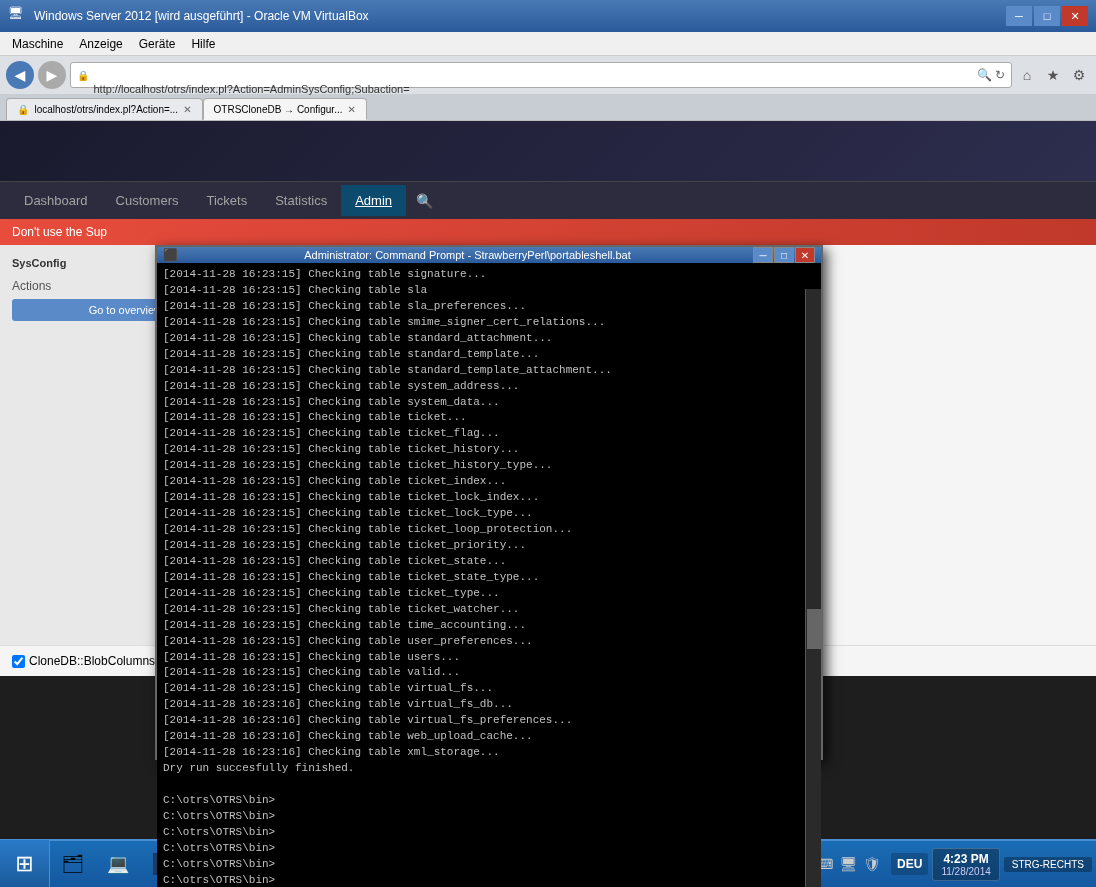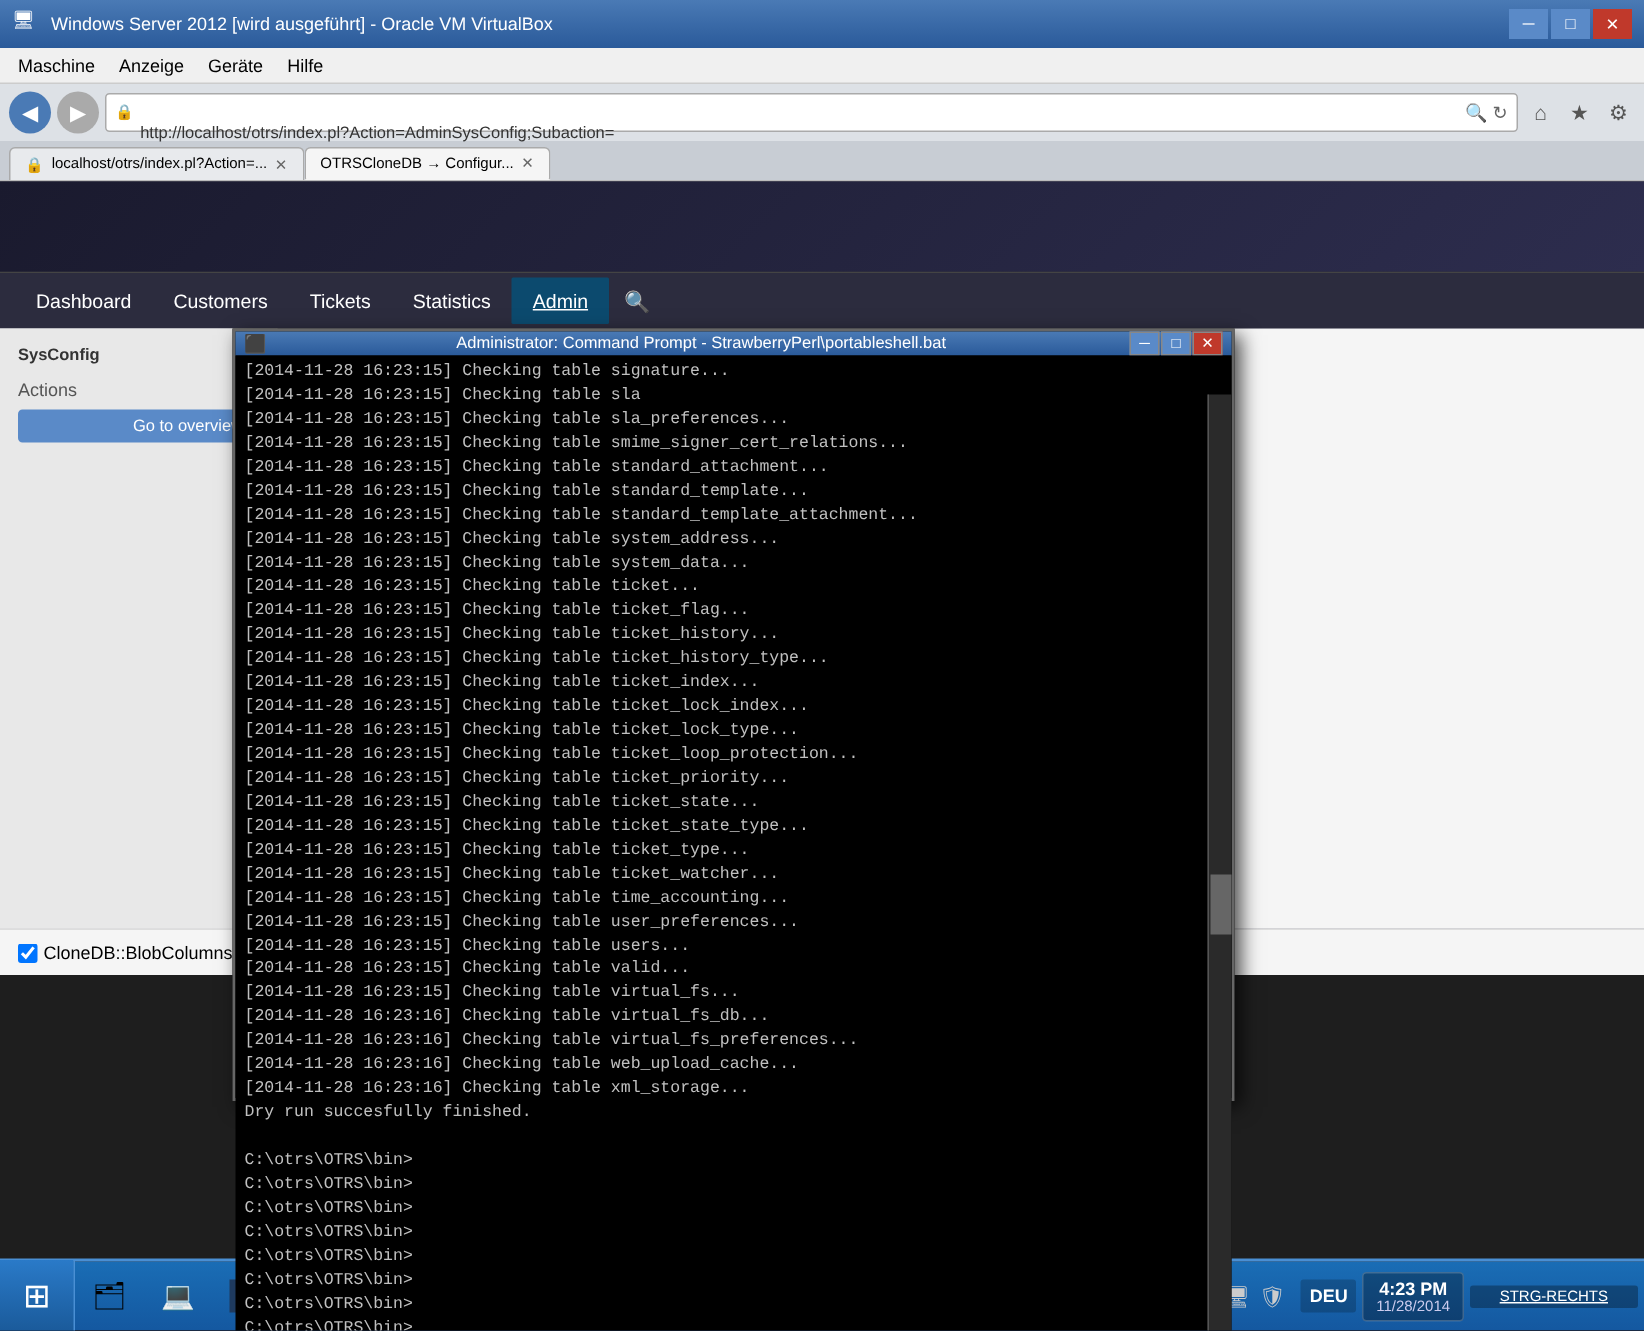--- a/index.html
+++ b/index.html
@@ -121,21 +121,21 @@
     
     .otrs-nav {
       background: #2c2c3e;
       height: 38px;
       display: flex;
       align-items: center;
       padding: 0 10px;
       border-top: 1px solid #444;
     }
     .nav-item {
-      color: #ffffff;
+      color: #a3a3a3;
       padding: 8px 14px;
       font-size: 13px;
       cursor: pointer;
       text-decoration: none;
       border-radius: 3px;
     }
     .nav-item.active {
       background: #0c4a6e;
       color: white;
       border-radius: 1px;
@@ -395,20 +395,23 @@
 
   <div class="otrs-nav">
     <a class="nav-item">Dashboard</a>
     <a class="nav-item">Customers</a>
     <a class="nav-item">Tickets</a>
     <a class="nav-item">Statistics</a>
     <a class="nav-item active">Admin</a>
     <span class="nav-search">🔍</span>
   </div>
 
+  <div class="otrs-warning">
+    <span>Don't use the Sup</span>
+  </div>
 
   <div class="otrs-content">
 
     <div class="sidebar">
       <div class="sidebar-title">SysConfig</div>
       <div class="sidebar-section">Actions</div>
       <button class="sidebar-btn">Go to overview</button>
     </div>
 
     <div class="main-content">
@@ -546,15 +549,15 @@
       <span class="tray-icon">💬</span>
       <span class="tray-icon">⌨</span>
       <span class="tray-icon">🖥</span>
       <span class="tray-icon">🛡</span>
     </div>
     <span class="lang-indicator">DEU</span>
     <div class="clock">
       <div class="clock-time">4:23 PM</div>
       <div class="clock-date">11/28/2014</div>
     </div>
-    <span style="color:white; font-size:10px; padding:2px 20px; background:rgba(0,0,0,0.3); border-radius:2px;text-decoration:underline;">STRG-RECHTS</span>
+    <span style="color:white; font-size:10px; padding:2px 8px; background:rgba(0,0,0,0.3); border-radius:2px;">STRG-RECHTS</span>
   </div>
 </div>
 
 </body></html>

